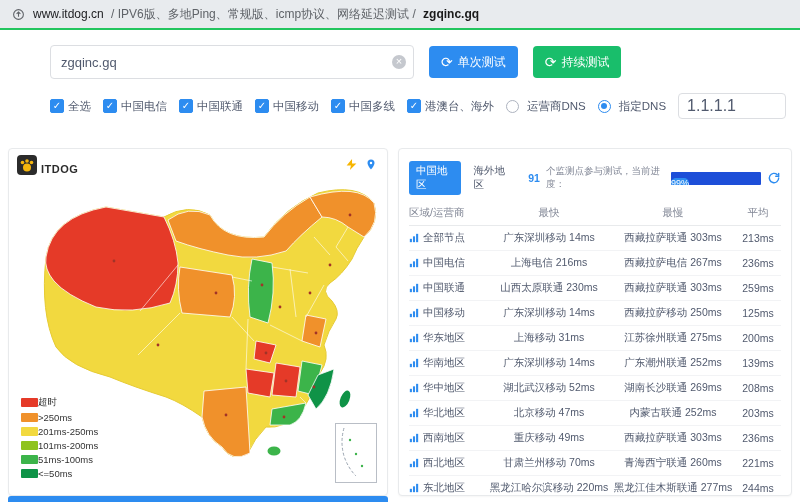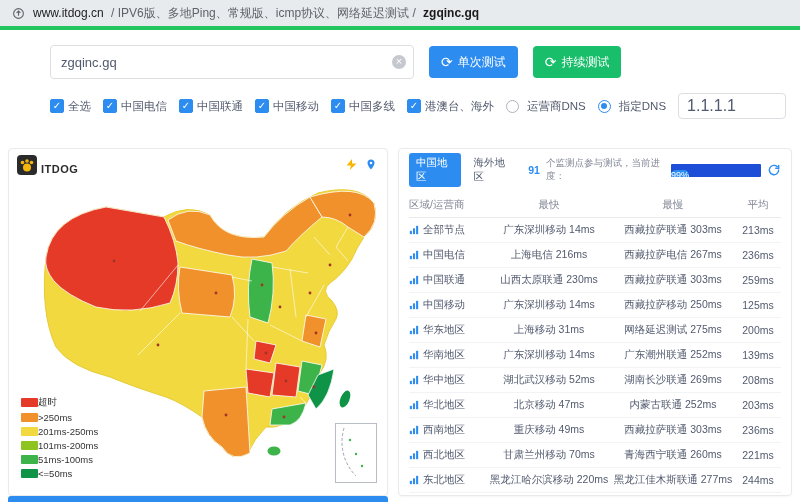--- a/index.html
+++ b/index.html
@@ -1,20 +1,20 @@
 <!DOCTYPE html>
 <html><head>
 <meta charset="utf-8">
 <style>
   html,body{margin:0;padding:0}
   body{width:800px;height:502px;position:relative;overflow:hidden;background:#fff;
        font-family:"Liberation Sans",sans-serif;color:#515a6e}
 
   
-  .browser-bar{height:30px;background:#e8ebee;border-bottom:4px solid #22c55e;
+  .browser-bar{height:30px;background:#e8ebee;border-bottom:2px solid #22c55e;
     display:flex;align-items:center;gap:8px;padding:0 12px;font-size:12px;color:#5f6368;box-sizing:border-box}
   .bb-domain{color:#202124}
   .bb-path{color:#5f6368;margin:0 4px}
   .bb-current{color:#1a1a1a;font-weight:bold}
 
   
   .controls{width:700px;margin:15px auto 0}
   .row1{display:flex;align-items:center;gap:15px}
   .search-wrap{position:relative;width:364px}
   .search-input{width:100%;height:34px;box-sizing:border-box;border:1px solid #dcdee2;border-radius:4px;
@@ -40,21 +40,21 @@
   .radio-circle.checked::after{content:"";position:absolute;left:2.5px;top:2.5px;right:2.5px;bottom:2.5px;
     border-radius:50%;background:#2d8cf0}
   .dns-input{width:108px;height:26px;border:1px solid #dcdee2;border-radius:4px;padding:0 8px;font-size:16px;
     color:#515a6e;box-sizing:border-box;outline:none;font-family:inherit}
 
   
   .cards{position:absolute;left:8px;right:8px;top:148px;bottom:6px;display:flex;gap:10px}
   .card{background:#fff;border:1px solid #e8eaec;border-radius:4px;box-sizing:border-box;
     box-shadow:0 1px 2px rgba(0,0,0,.04)}
   .map-card{flex:0 0 380px;position:relative;overflow:hidden}
-  .results-card{flex:1;position:relative;overflow:hidden;padding:4px 10px 0}
+  .results-card{flex:1;position:relative;overflow:hidden;padding:12px 10px 0}
 
   .logo{position:absolute;top:6px;left:8px;display:flex;align-items:flex-end;gap:4px;z-index:3}
   .logo-text{font-size:11px;font-weight:bold;color:#2b2b2b;letter-spacing:.5px}
   .map-icons{position:absolute;top:8px;right:10px;display:flex;gap:7px;z-index:3;align-items:center}
   .map-svg{position:absolute;left:0;top:16px;width:378px;height:300px}
 
   .legend{position:absolute;left:12px;bottom:16px;z-index:3}
   .legend-item{display:flex;align-items:center;margin-top:3px}
   .sw{width:17px;height:9px;display:inline-block;border-radius:1px;background:#ccc}
   .legend-label{font-size:9.5px;color:#333}
@@ -363,21 +363,21 @@
   <div class="trow">
     <span class="td td-region">
       <svg width="10" height="10" viewBox="0 0 12 12">
         <rect x="1" y="7" width="2.5" height="4" fill="#2d8cf0"></rect>
         <rect x="4.75" y="4" width="2.5" height="7" fill="#2d8cf0"></rect>
         <rect x="8.5" y="1" width="2.5" height="10" fill="#2d8cf0"></rect>
       </svg>
       <span>华东地区</span>
     </span>
     <span class="td">上海移动 31ms</span>
-    <span class="td">网络延迟测试 275ms</span>
+    <span class="td">江苏徐州联通 275ms</span>
     <span class="td">200ms</span>
   </div>
 
   <div class="trow">
     <span class="td td-region">
       <svg width="10" height="10" viewBox="0 0 12 12">
         <rect x="1" y="7" width="2.5" height="4" fill="#2d8cf0"></rect>
         <rect x="4.75" y="4" width="2.5" height="7" fill="#2d8cf0"></rect>
         <rect x="8.5" y="1" width="2.5" height="10" fill="#2d8cf0"></rect>
       </svg>

